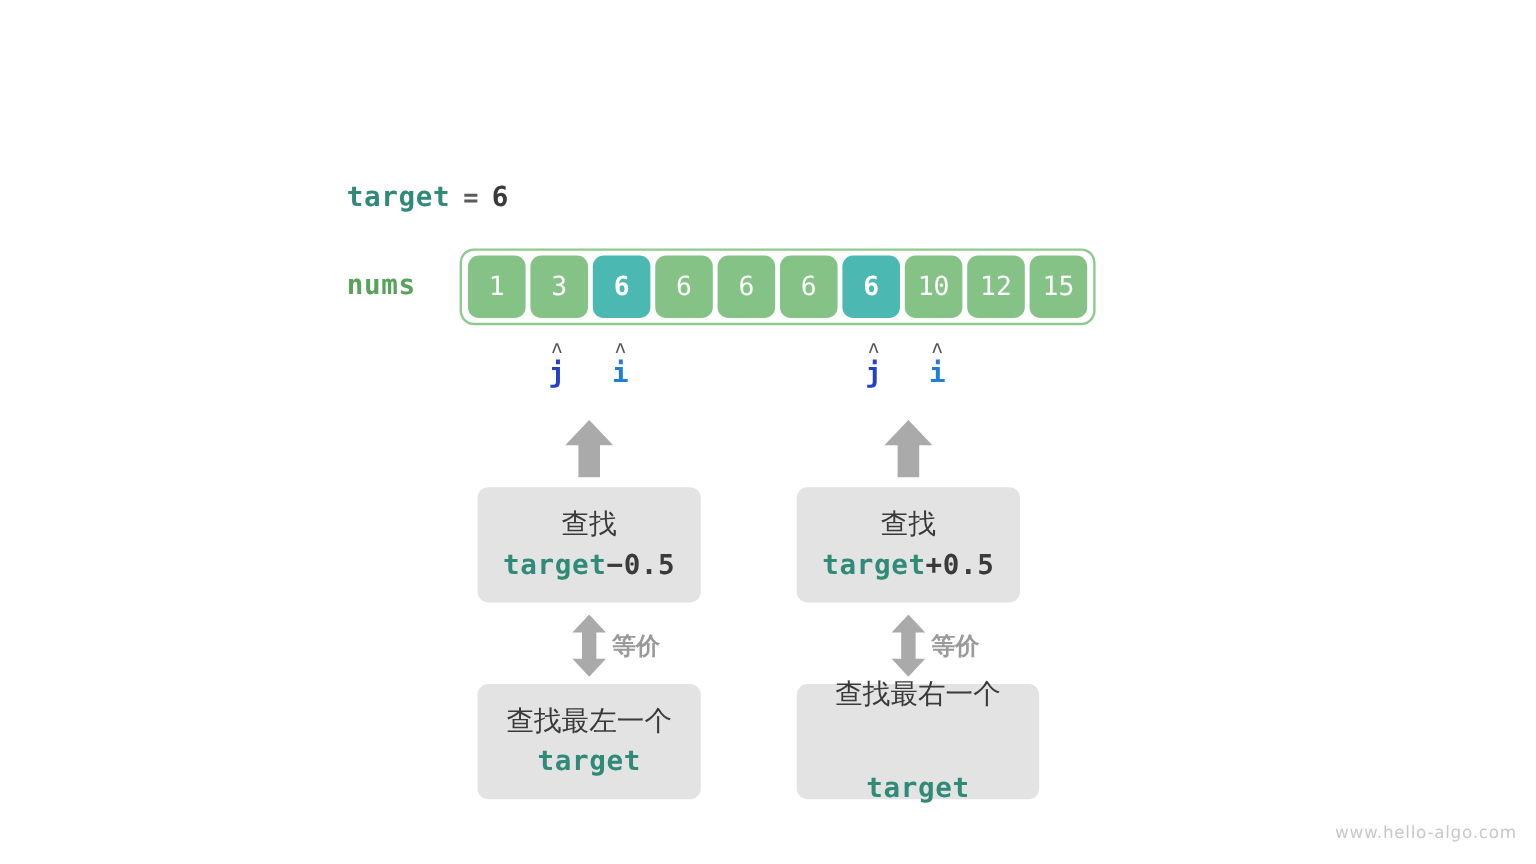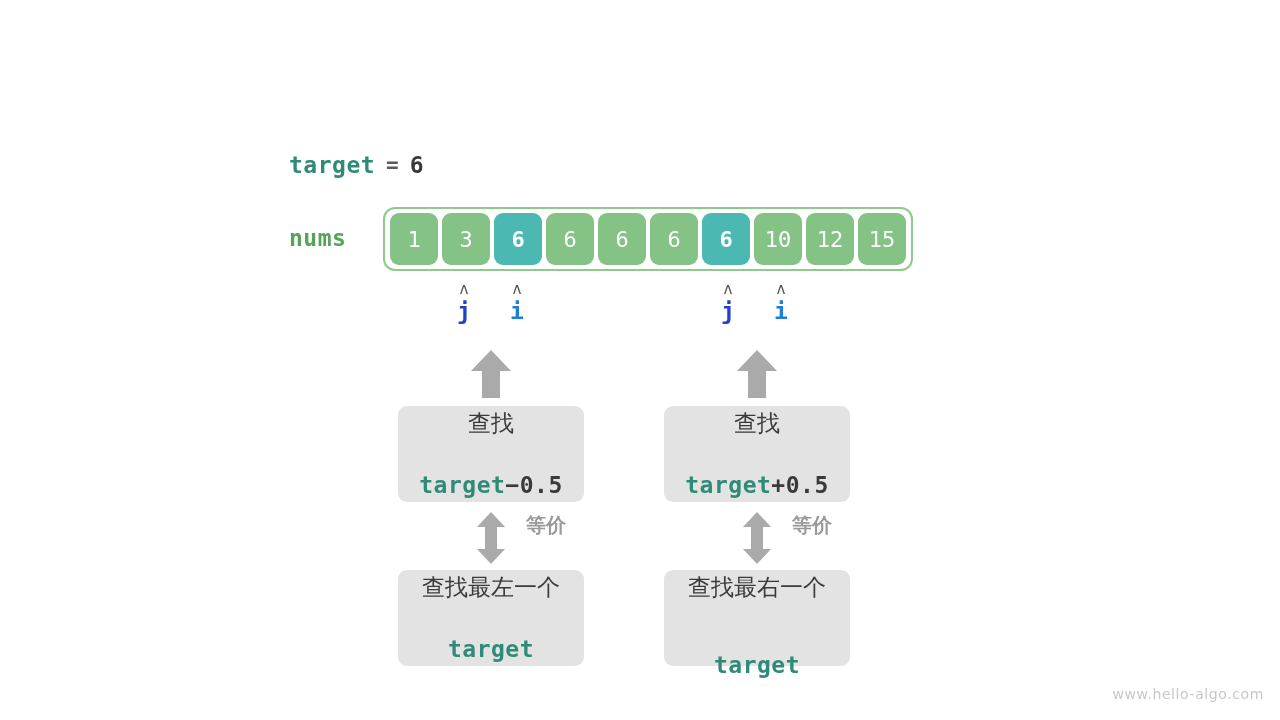--- a/index.html
+++ b/index.html
@@ -126,21 +126,21 @@
   .up-arrow svg { display: block; }
 
   
   .info-box {
     position: absolute;
     background: #e3e3e3;
     border-radius: 9px;
     display: flex;
     flex-direction: column;
     align-items: center;
-    justify-content: space-between;
+    justify-content: center;
     box-sizing: border-box;
   }
   .info-box .line-cn {
     font-family: "DejaVu Sans", sans-serif;
     font-size: 23px;
     color: #3a3a3a;
     line-height: 34px;
     white-space: nowrap;
   }
   .info-box .line-code {
@@ -152,21 +152,22 @@
     letter-spacing: 0.5px;
   }
   .info-box .line-code .tk { color: #2f8a78; }
   .info-box .line-code .op { color: #3a3a3a; }
   .info-box .line-code .num { color: #3a3a3a; }
 
   
   .equiv {
     position: absolute;
     display: flex;
-    gap: 20px;
+    align-items: center;
+    gap: 4px;
   }
   .equiv svg { display: block; }
   .equiv .etext {
     font-family: "DejaVu Sans", sans-serif;
     font-weight: bold;
     font-size: 20px;
     color: #9a9a9a;
     white-space: nowrap;
   }
 
@@ -263,21 +264,21 @@
     <span class="etext">等价</span>
   </div>
 
   <div class="info-box" style="left:398px; top:533px; width:186px; height:96px;">
     <div class="line-cn">查找最左一个</div>
     <div class="line-code">
       <span class="tk">target</span>
     </div>
   </div>
 
-  <div class="info-box" style="left:664px; top:533px; width:186px; height:96px;gap:44px;">
+  <div class="info-box" style="left:664px; top:533px; width:202px; height:96px;gap:44px;">
     <div class="line-cn">查找最右一个</div>
     <div class="line-code">
       <span class="tk">target</span>
     </div>
   </div>
 
   <div id="watermark">www.hello-algo.com</div>
 
 </div>
 

